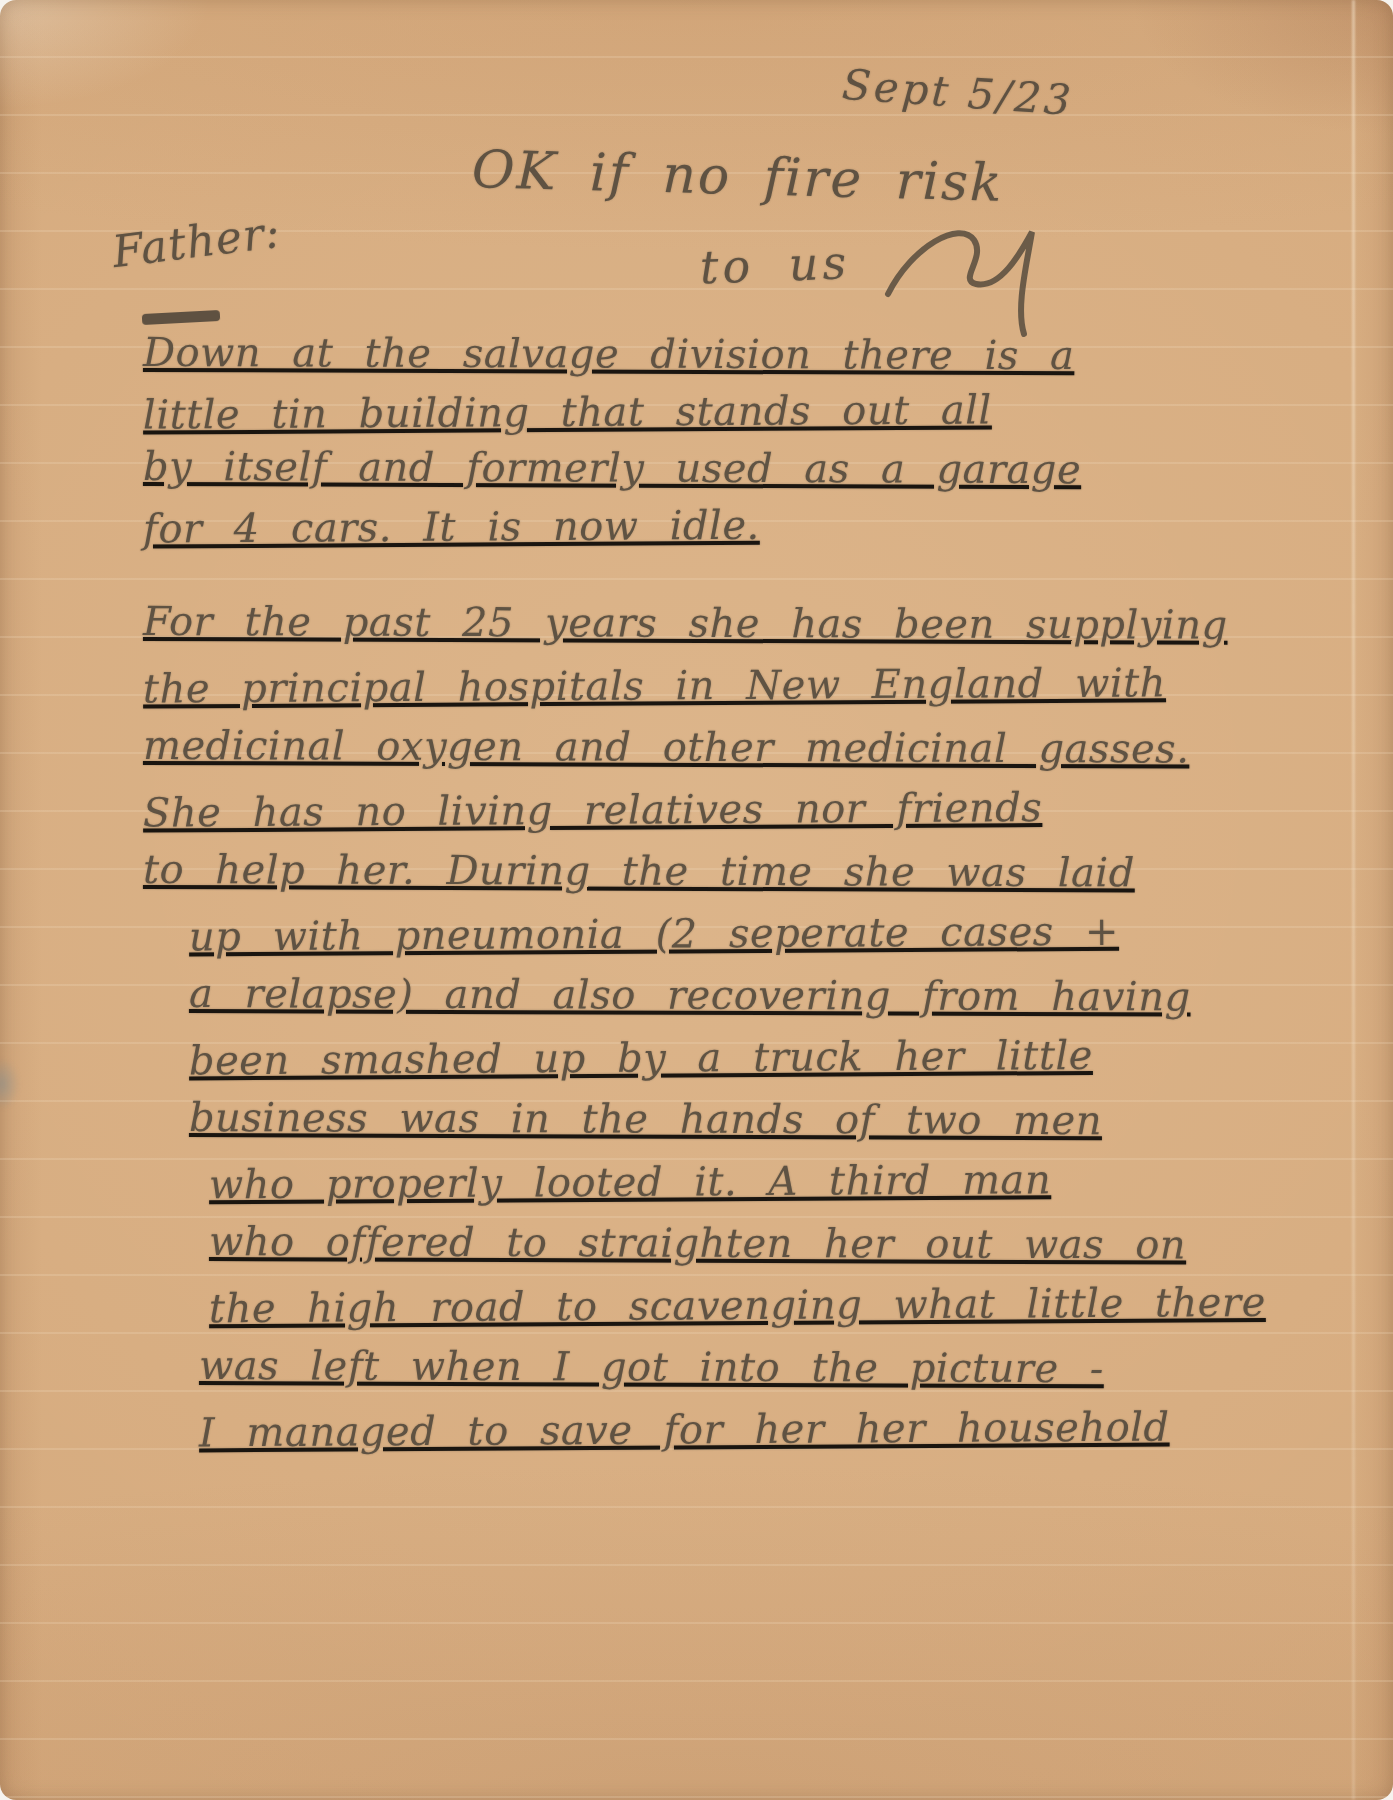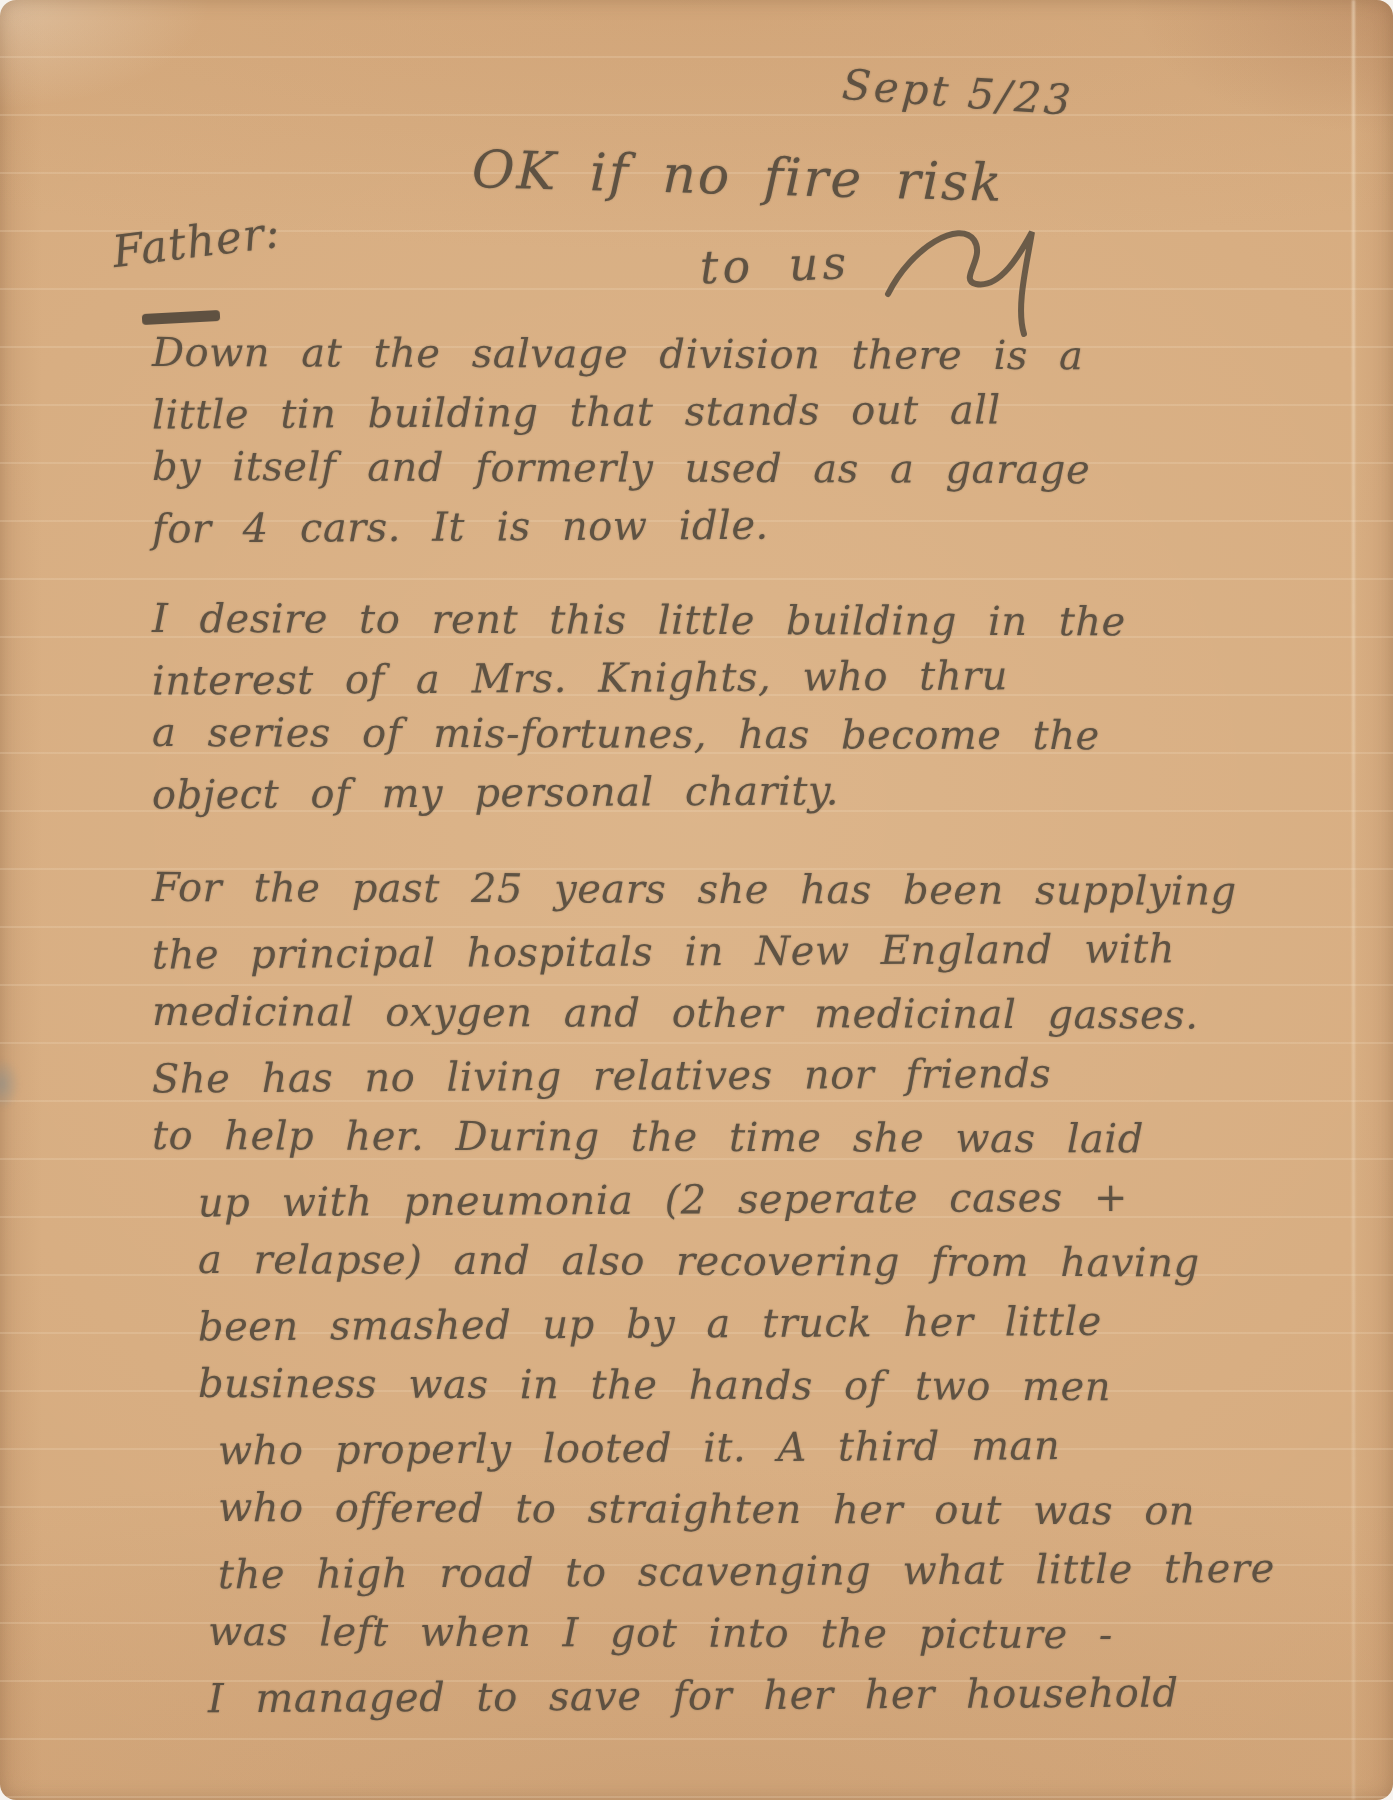--- a/index.html
+++ b/index.html
@@ -77,21 +77,21 @@
   }
   .salutation-underline{
     position:absolute;left:142px;top:312px;width:78px;height:11px;
     background:#4a4136;border-radius:4px;opacity:.85;
     transform:rotate(-3deg);filter:blur(.4px);
   }
   
   .body-text{
     position:absolute;left:140px;top:326px;right:80px;
   }
-  .para{margin:0 0 38px 12px;}
+  .para{margin:0 0 38px 3px;text-decoration:underline;}
   .line{
     font-size:40px;line-height:57px;
     letter-spacing:.5px;word-spacing:18px;
   }
   .para-3 .line{line-height:62px;}
   .line:nth-child(even){transform:rotate(-.35deg);}
   .line:nth-child(odd){transform:rotate(.2deg);}
   .para-3 .line:nth-child(n+6){margin-left:46px;}
   .para-3 .line:nth-child(n+10){margin-left:66px;}
   .para-3 .line:nth-child(n+13){margin-left:56px;}
@@ -120,26 +120,20 @@
 
   <div class="body-text">
 
     <div class="para para-1">
       <div class="hand line">Down at the salvage division there is a</div>
       <div class="hand line">little tin building that stands out all</div>
       <div class="hand line">by itself and formerly used as a garage</div>
       <div class="hand line">for 4 cars.  It is now idle.</div>
     </div>
 
-    <div class="para para-2">
-      <div class="hand line">I desire to rent this little building in the</div>
-      <div class="hand line">interest of a Mrs. Knights, who thru</div>
-      <div class="hand line">a series of mis-fortunes, has become the</div>
-      <div class="hand line">object of my personal charity.</div>
-    </div>
 
     <div class="para para-3">
       <div class="hand line">For the past 25 years she has been supplying</div>
       <div class="hand line">the principal hospitals in New England with</div>
       <div class="hand line">medicinal oxygen and other medicinal gasses.</div>
       <div class="hand line">She has no living relatives nor friends</div>
       <div class="hand line">to help her.  During the time she was laid</div>
       <div class="hand line">up with pneumonia (2 seperate cases +</div>
       <div class="hand line">a relapse)  and also recovering from having</div>
       <div class="hand line">been smashed up by a truck  her little</div>

